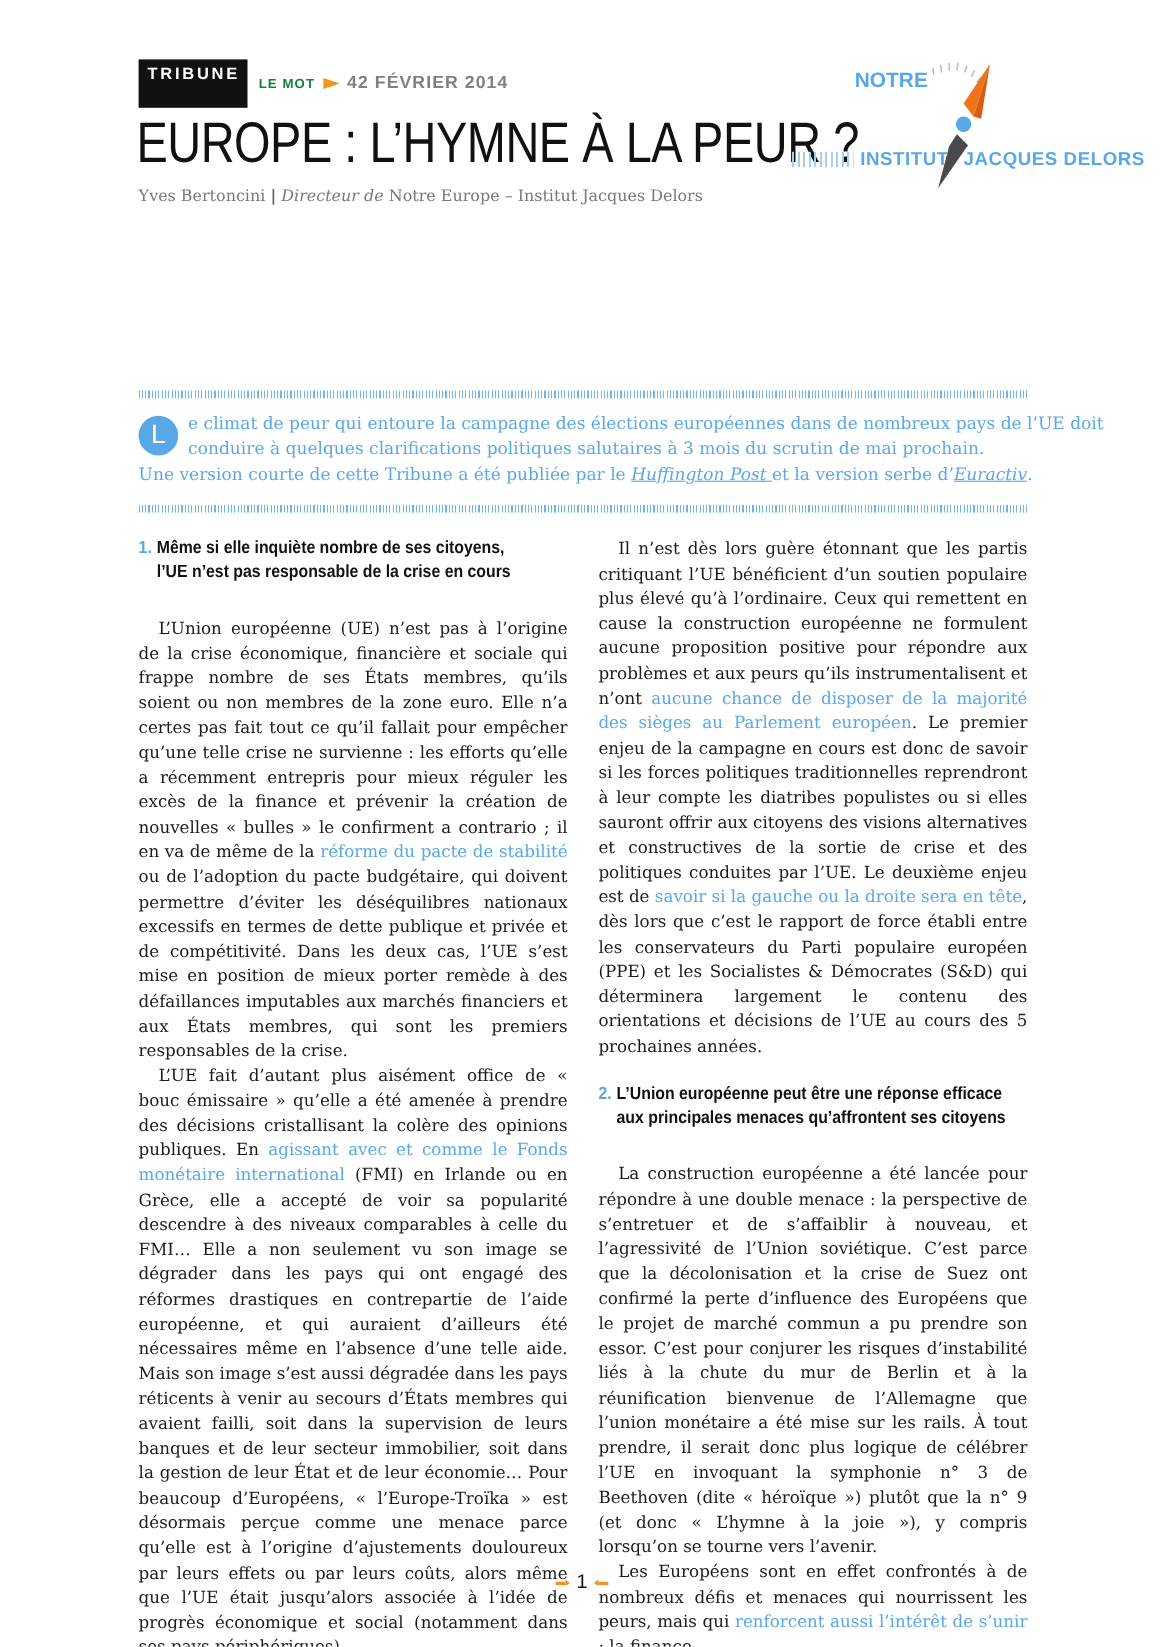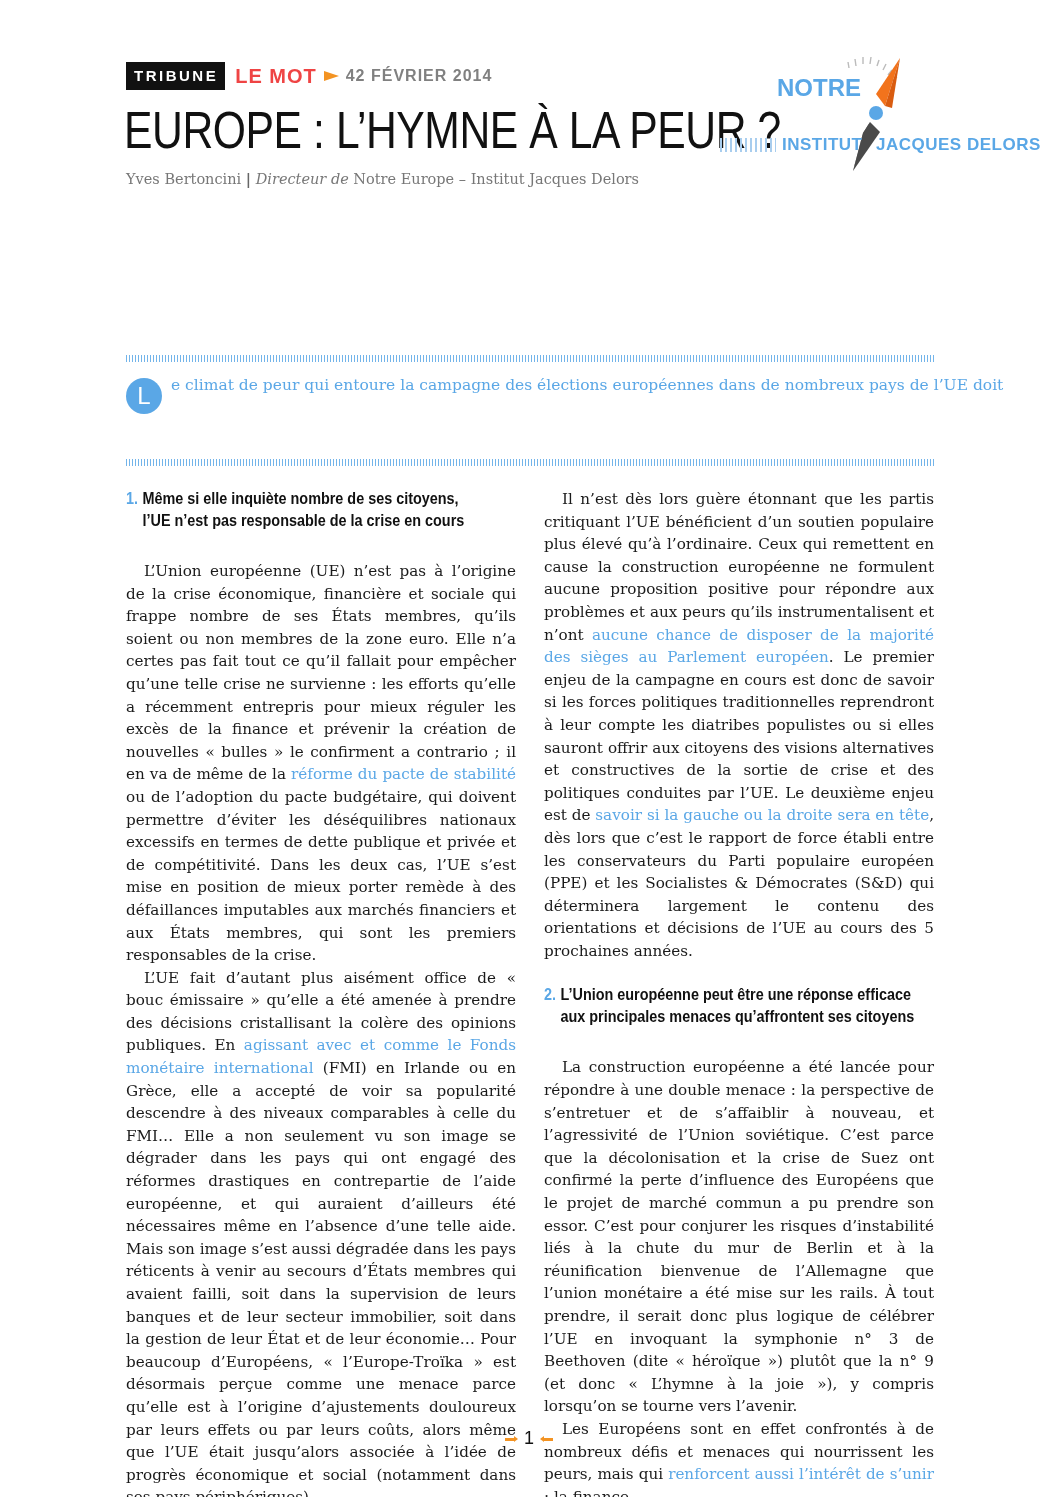--- a/index.html
+++ b/index.html
@@ -1,33 +1,33 @@
 <!DOCTYPE html>
 <html><head>
   <meta charset="utf-8">
   <style>
     * { box-sizing: border-box; margin: 0; padding: 0; }
     html, body { width: 1058px; height: 1497px; background: #ffffff; overflow: hidden; }
     body { position: relative; font-family: "DejaVu Serif", serif; color: #1a1a1a; }
 
     .header-line { position: absolute; left: 126px; top: 62px; height: 28px; display: flex; align-items: center; }
-    .tribune-badge { background: #111; color: #fff; font-family: "Liberation Sans", sans-serif; font-weight: bold; font-size: 15px; letter-spacing: 2.5px; padding: 4px 7px 4px 8px; height: 28px; line-height: 20px; }
-    .le-mot { color: #ef4444; font-family: "Liberation Sans", sans-serif; font-weight: bold; font-size: 20px; letter-spacing: 1px; margin-left: 10px; }
+    .tribune-badge { background: #111; color: #fff; font-family: "Liberation Sans", sans-serif; font-weight: bold; font-size: 15px; letter-spacing: 2.5px; padding: 4px 7px 4px 8px; height: 44px; line-height: 20px; }
+    .le-mot { color: #15803d; font-family: "Liberation Sans", sans-serif; font-weight: bold; font-size: 12px; letter-spacing: 1px; margin-left: 10px; }
     .arrow-icon { display: inline-block; width: 0; height: 0; border-top: 5px solid transparent; border-bottom: 5px solid transparent; border-left: 15px solid #f39322; margin: 0 7px 0 7px; position: relative; }
     .date { color: #808080; font-family: "Liberation Sans", sans-serif; font-weight: bold; font-size: 16px; letter-spacing: 1px; }
 
     .page-title { position: absolute; left: 124px; top: 100px; font-family: "Liberation Sans", sans-serif; font-size: 52px; font-weight: normal; letter-spacing: -0.5px; color: #111; transform: scaleX(0.82); transform-origin: left top; white-space: nowrap; line-height: 60px; }
 
     .byline { position: absolute; left: 126px; top: 170px; font-size: 14.5px; color: #777; white-space: nowrap; }
     .byline .name { color: #777; }
     .byline .sep { font-weight: bold; color: #666; }
     .byline .role { font-style: italic; }
 
     .logo { position: absolute; left: 720px; top: 48px; width: 290px; height: 128px; }
-    .logo-notre { position: absolute; left: 57px; top: 26px; font-family: "Liberation Sans", sans-serif; font-weight: bold; font-size: 24px; color: #5aa7e6; letter-spacing: 0px; }
+    .logo-notre { position: absolute; left: 57px; top: 15px; font-family: "Liberation Sans", sans-serif; font-weight: bold; font-size: 19px; color: #5aa7e6; letter-spacing: 0px; }
     .logo-europe { position: absolute; left: 55px; top: 42px; font-family: "Liberation Sans", sans-serif; font-weight: bold; font-size: 38px; color: #5aa7e6; letter-spacing: 1px; white-space: nowrap; }
     .logo-europe .gap { display: inline-block; width: 44px; }
     .logo-institut { position: absolute; left: 62px; top: 87px; font-family: Liberation Sans, sans-serif; font-weight: bold; font-size: 17px; color: #5aa7e6; white-space: nowrap; letter-spacing: 0.5px; }
     .logo-jacques { position: absolute; left: 156px; top: 87px; font-family: "Liberation Sans", sans-serif; font-weight: bold; font-size: 17px; color: #5aa7e6; white-space: nowrap; letter-spacing: 0.5px; text-align: center; }
     .logo-bars { position: absolute; left: 0px; top: 90px; width: 56px; height: 14px; background: repeating-linear-gradient(90deg, #a8cdee 0 2px, transparent 2px 5px); }
     .logo-svg { position: absolute; left: 0; top: 0; }
 
     .rule { position: absolute; left: 126px; width: 808px; height: 7px; background: repeating-linear-gradient(90deg, #5aa7e6 0 1px, transparent 1px 3px); opacity: 0.85; }
     .rule-top { top: 355px; }
     .rule-bottom { top: 459px; }
@@ -93,20 +93,22 @@
   <span class="logo-notre">NOTRE</span>
   <span class="logo-bars"></span>
   <span class="logo-institut">INSTITUT</span>
   <span class="logo-jacques">JACQUES DELORS</span>
 </div>
 
 <div class="rule rule-top"></div>
 <div class="intro">
   <span class="dropcap">L</span>
   <span class="intro-line1">e climat de peur qui entoure la campagne des élections européennes dans de nombreux pays de l’UE doit</span>
+  <span class="intro-line2">conduire à quelques clarifications politiques salutaires à 3 mois du scrutin de mai prochain.</span>
+  <span class="intro-line3"><span>Une version courte de cette Tribune a été publiée par le </span><a>Huffington Post </a><span>et la version serbe d’</span><a>Euractiv</a><span>.</span></span>
 </div>
 <div class="rule rule-bottom"></div>
 
 <div class="col col-left">
   <div class="section-head">
     <span class="section-num">1.</span>
     <span class="section-title">
       <span>Même si elle inquiète nombre de ses citoyens,</span><br>
       <span>l’UE n’est pas responsable de la crise en cours</span>
     </span>

